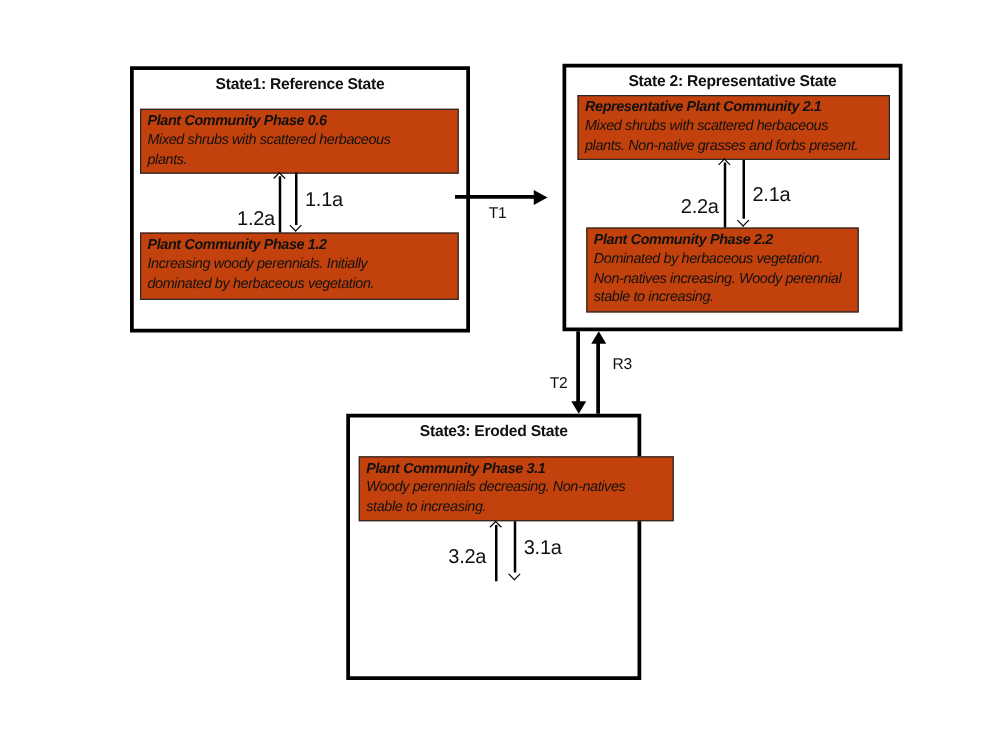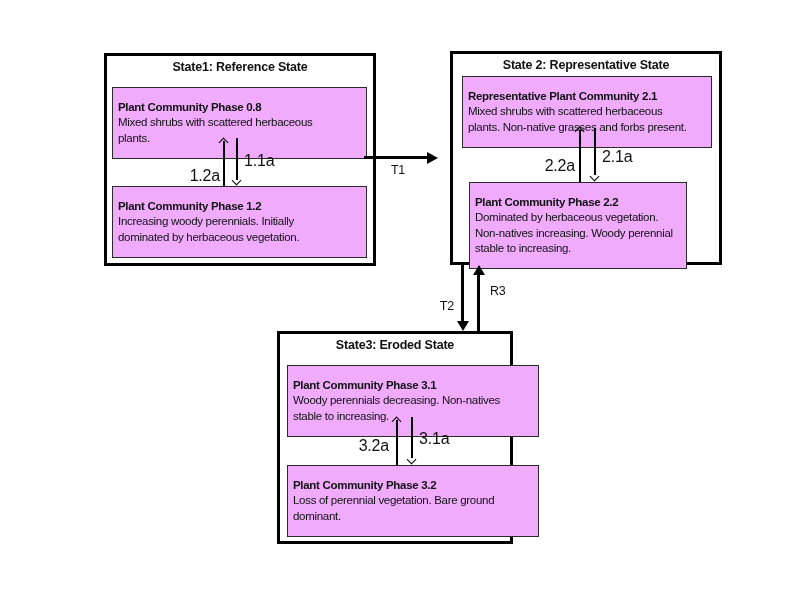--- a/index.html
+++ b/index.html
@@ -8,22 +8,22 @@
     font-family:"Liberation Sans",sans-serif;color:#111;
   }
   .state{
     position:absolute;border:3px solid #000;background:#fff;box-sizing:border-box;margin-left:12px;
   }
   .state-title{
     margin:4px 0 0 0;text-align:center;font-size:12.5px;font-weight:bold;
     letter-spacing:-0.2px;
   }
   .phase{
-    position:absolute;border:1.5px solid #2a2a2a;background:#f0abfc;box-sizing:border-box;
-    padding:12px 5px;font-size:11.5px;line-height:1.33;letter-spacing:-0.3px;
+    position:absolute;border:1.5px solid #2a2a2a;background:#c2410c;box-sizing:border-box;
+    padding:2px 5px;font-size:11.5px;line-height:1.33;letter-spacing:-0.3px;font-style:italic;
   }
   .phase-title{font-weight:bold;}
   .phase-desc{white-space:pre-line;}
   .vline{position:absolute;background:#000;}
   .hline{position:absolute;background:#000;}
   .chev-up{
     position:absolute;width:7px;height:7px;box-sizing:border-box;
     border-left:1.6px solid #000;border-top:1.6px solid #000;transform:rotate(45deg);
   }
   .chev-down{
@@ -49,21 +49,21 @@
 </style>
 </head>
 <body>
 
 <div class="canvas">
 
   <section class="state" style="left:92px;top:53px;width:272px;height:213px">
     <h2 class="state-title">State1: Reference State</h2>
 
     <div class="phase" style="left:5px;top:31px;width:255px;min-height:51px">
-      <div class="phase-title">Plant Community Phase 0.8</div>
+      <div class="phase-title">Plant Community Phase 0.6</div>
       <div class="phase-desc">Mixed shrubs with scattered herbaceous
 plants.</div>
     </div>
 
     <div class="phase" style="left:5px;top:130px;width:255px;min-height:54px">
       <div class="phase-title">Plant Community Phase 1.2</div>
       <div class="phase-desc">Increasing woody perennials. Initially
 dominated by herbaceous vegetation.</div>
     </div>
 
@@ -101,25 +101,20 @@
 
   <section class="state" style="left:265px;top:331px;width:236px;height:213px">
     <h2 class="state-title">State3: Eroded State</h2>
 
     <div class="phase" style="left:7px;top:31px;width:252px;min-height:52px">
       <div class="phase-title">Plant Community Phase 3.1</div>
       <div class="phase-desc">Woody perennials decreasing. Non-natives
 stable to increasing.</div>
     </div>
 
-    <div class="phase" style="left:7px;top:131px;width:252px;min-height:51px">
-      <div class="phase-title">Plant Community Phase 3.2</div>
-      <div class="phase-desc">Loss of perennial vegetation. Bare ground
-dominant.</div>
-    </div>
 
     <span class="chev-up" style="left:113px;top:84px"></span>
     <span class="vline" style="left:116px;top:86px;width:1.6px;height:45px"></span>
     <span class="vline" style="left:131px;top:83px;width:1.6px;height:41px"></span>
     <span class="chev-down" style="left:128px;top:122px"></span>
     <span class="pathway-label" style="left:139px;top:96px">3.1a</span>
     <span class="pathway-label ta-r" style="left:59px;top:103px;width:50px">3.2a</span>
   </section>
 
   <span class="hline" style="left:364px;top:156px;width:64px;height:3px"></span>

